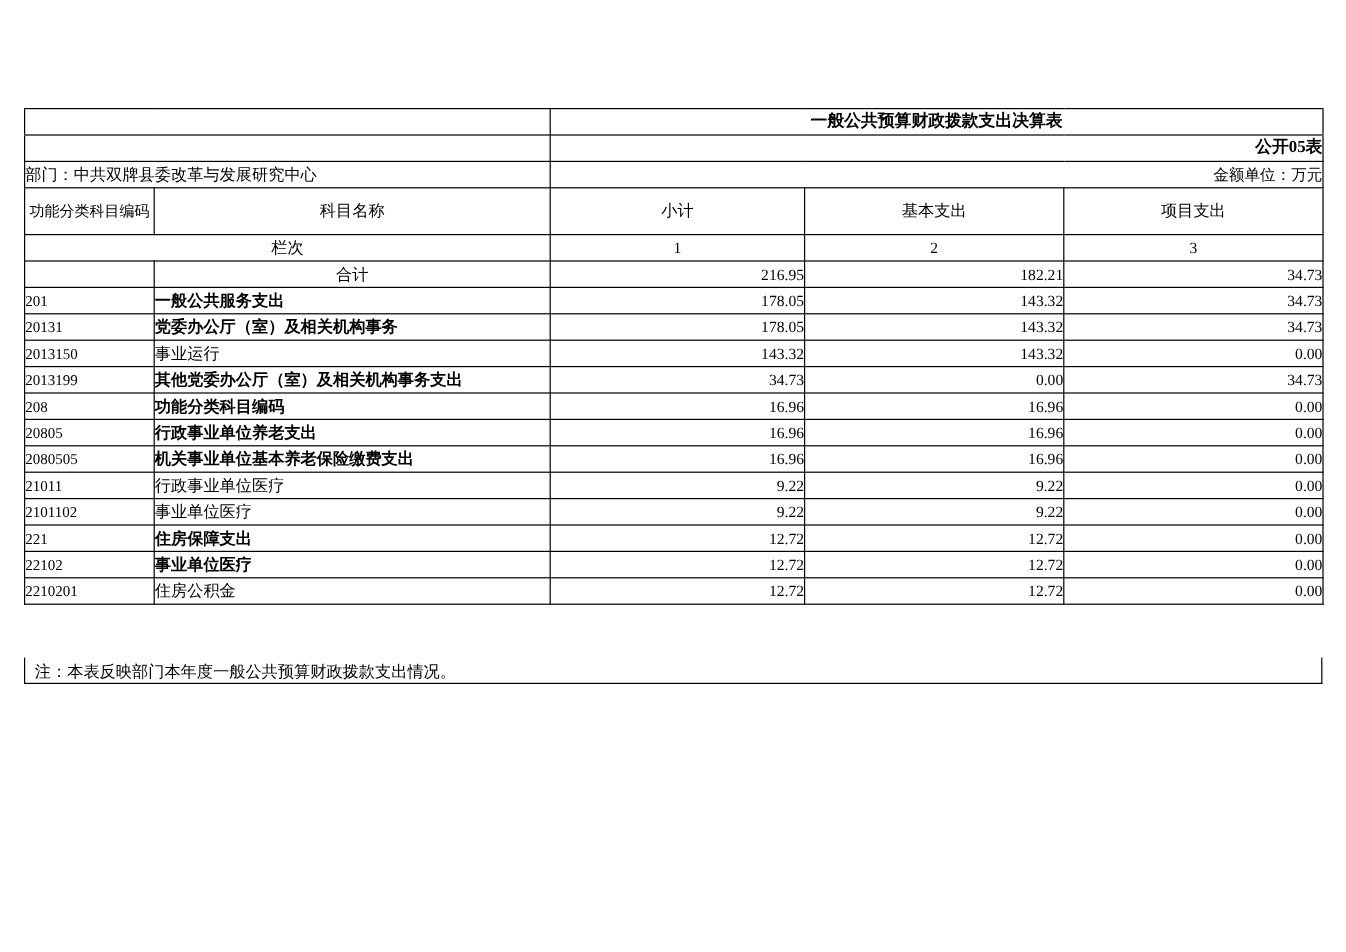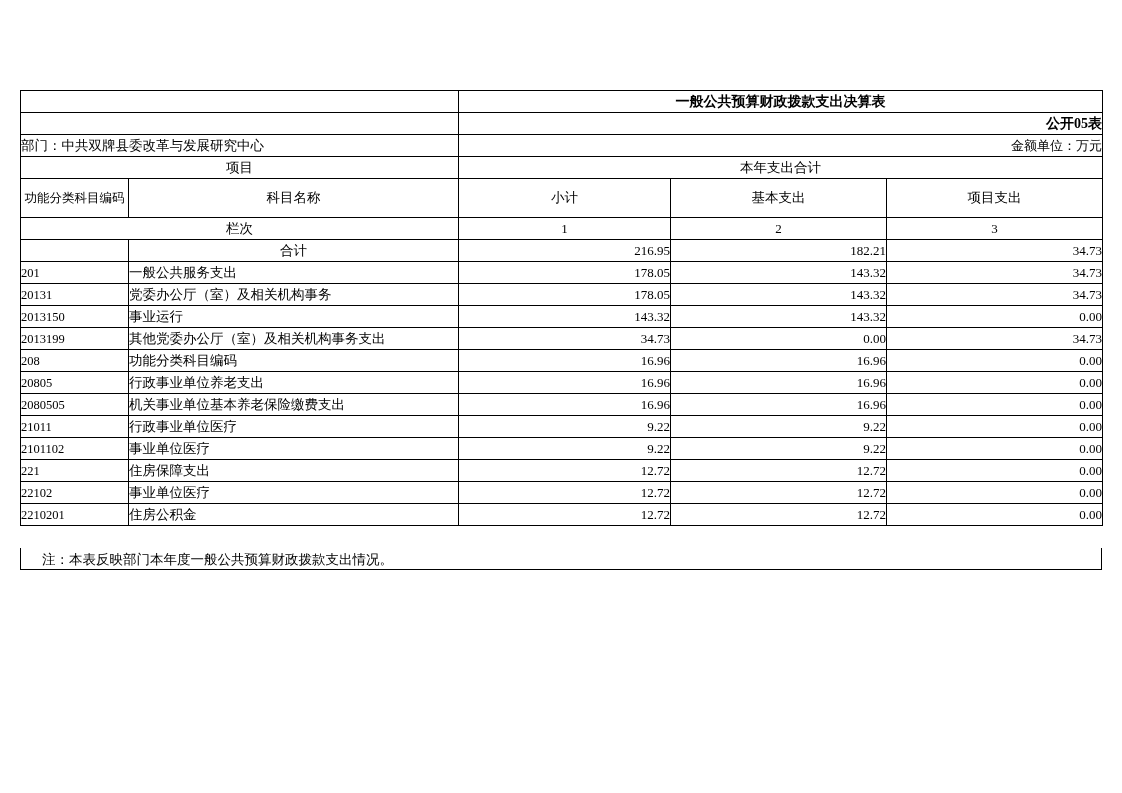--- a/index.html
+++ b/index.html
@@ -94,25 +94,25 @@
     text-align: center;
   }
   .note {
     position: absolute;
     left: 20px;
     width: 1082px;
     box-sizing: border-box;
     border: 1px solid #000;
     border-top: none;
     font-size: 13.5px;
-    padding: 3px 0 4px 21px;
+    padding: 3px 0 4px 8px;
     height: 22px;
     line-height: 18px;
   }
-  .indent-1 { padding-left: 28px; }
+  .indent-1 { padding-left: 28px; font-weight: bold; }
   .indent-2 { padding-left: 40px; }
 </style>
 </head>
 <body>
 
 <div class="page">
 
   <table class="sheet">
     <colgroup>
       <col style="width:108px">
@@ -128,24 +128,20 @@
       </tr>
       <tr>
         <td colspan="2"></td>
         <td colspan="3" class="pub-cell">公开05表</td>
       </tr>
       <tr>
         <td colspan="2" class="dept-cell">部门：中共双牌县委改革与发展研究中心</td>
         <td colspan="3" class="unit-cell">金额单位：万元</td>
       </tr>
       <tr>
-        <td colspan="2" class="hdr-center">项目</td>
-        <td colspan="3" class="hdr-center">本年支出合计</td>
-      </tr>
-      <tr>
         <td class="hdr-small" style="height:38px;">功能分类科目编码</td>
         <td class="hdr-center">科目名称</td>
         <td class="hdr-center">小计</td>
         <td class="hdr-center">基本支出</td>
         <td class="hdr-center">项目支出</td>
       </tr>
       <tr>
         <td colspan="2" class="hdr-center">栏次</td>
         <td class="center">1</td>
         <td class="center">2</td>

